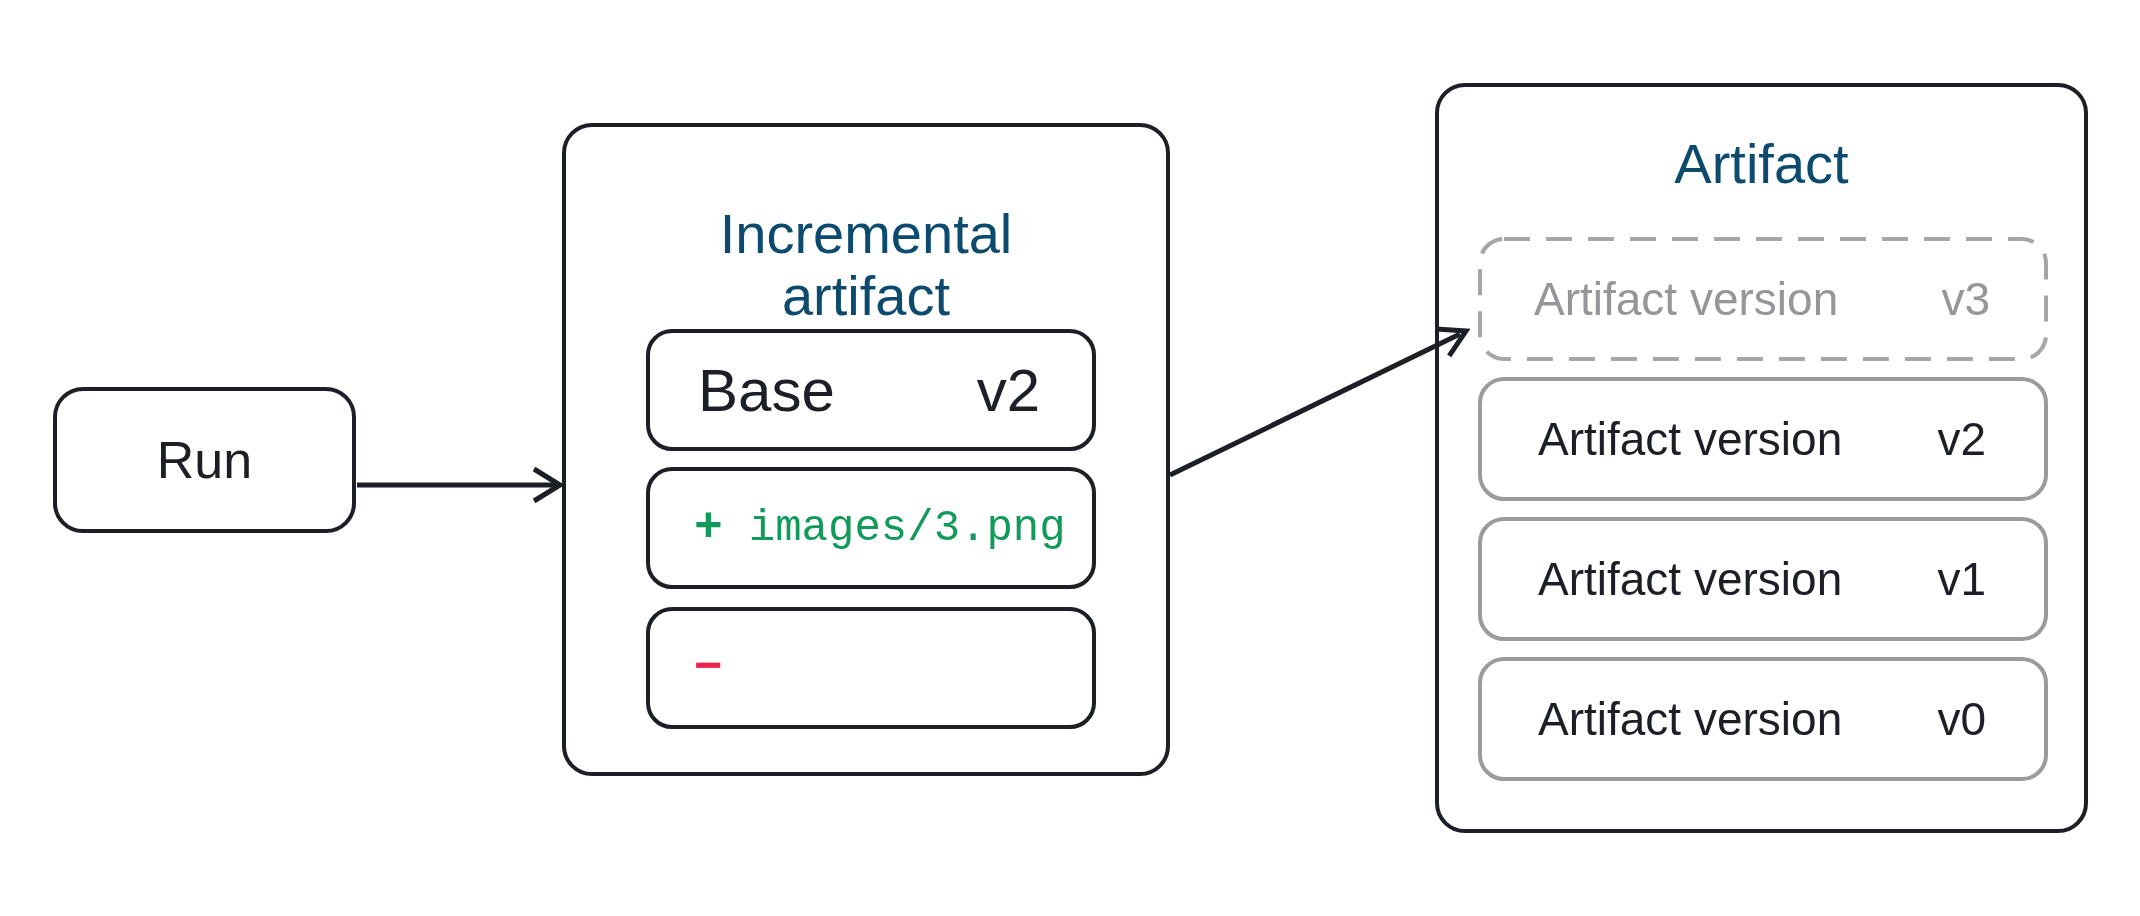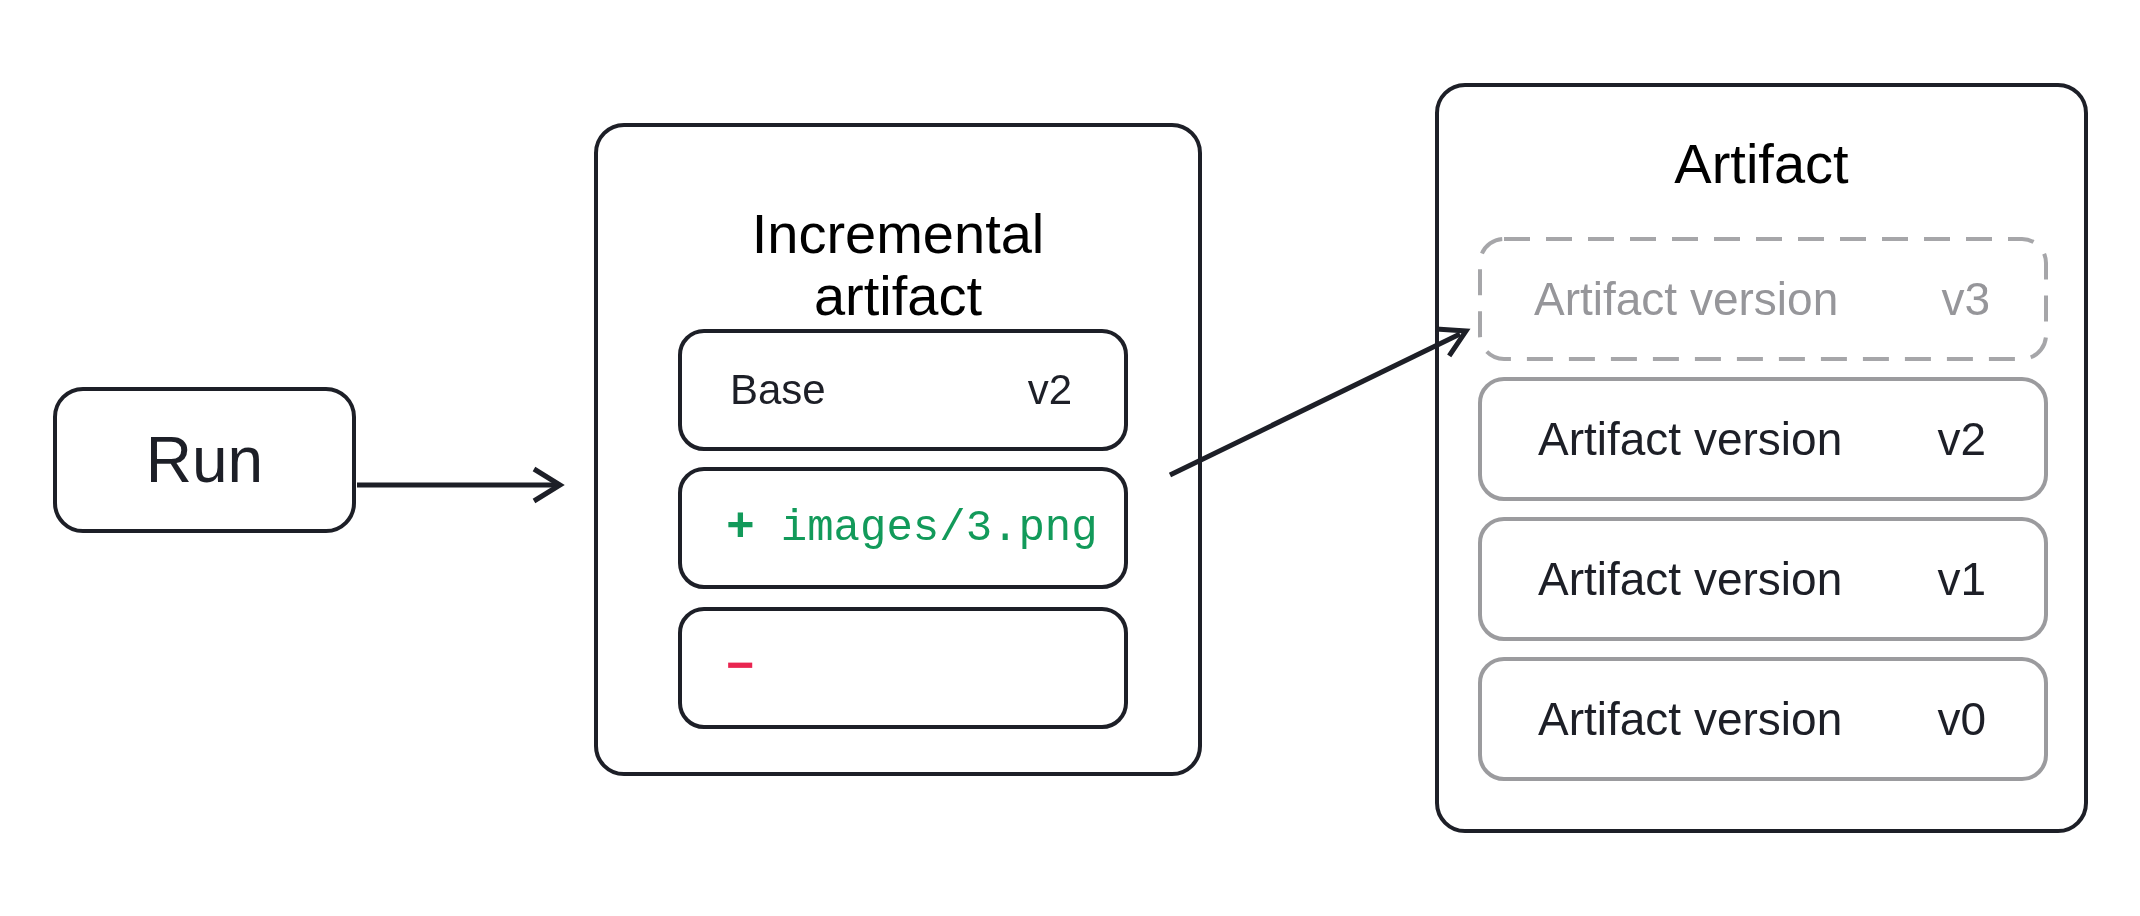--- a/index.html
+++ b/index.html
@@ -14,44 +14,44 @@
   .node{
     position:absolute;
     background:#ffffff;
     border:4px solid #1d1f27;
     border-radius:30px;
     box-sizing:border-box;
   }
   .run-node{
     left:53px;top:387px;width:303px;height:146px;
     display:flex;align-items:center;justify-content:center;
-    font-size:64px;
+    font-size:52px;
   }
-  .inc-node{left:562px;top:123px;width:608px;height:653px;margin-left:32px;}
+  .inc-node{left:562px;top:123px;width:608px;height:653px;}
   .art-node{left:1435px;top:83px;width:653px;height:750px;}
   .node-title{
     position:absolute;left:0;right:0;
     text-align:center;
     font-size:56px;line-height:62px;
-    color:#000000;
+    color:#0c4a6e;
   }
   .inc-title{top:76px;}
   .art-title{top:46px;}
   .inner-row{
     position:absolute;
     box-sizing:border-box;
     background:#ffffff;
     display:flex;align-items:center;
     border-radius:26px;
   }
   .inc-row{
     left:80px;width:450px;height:122px;
     border:4px solid #1d1f27;
   }
-  .base-row{top:202px;justify-content:space-between;padding:0 52px 0 48px;font-size:42px;}
+  .base-row{top:202px;justify-content:space-between;padding:0 52px 0 48px;font-size:60px;}
   .diff-row{padding-left:44px;gap:26px;
     font-family:"Liberation Mono","DejaVu Sans Mono",monospace;
     font-size:44px;}
   .added-row{top:340px;color:#129a5a;}
   .removed-row{top:480px;color:#e92550;}
   .diff-sign{font-weight:700;font-size:48px;}
   .ver-row{
     left:39px;width:570px;height:124px;
     justify-content:space-between;padding:0 58px 0 56px;
     font-size:46px;

